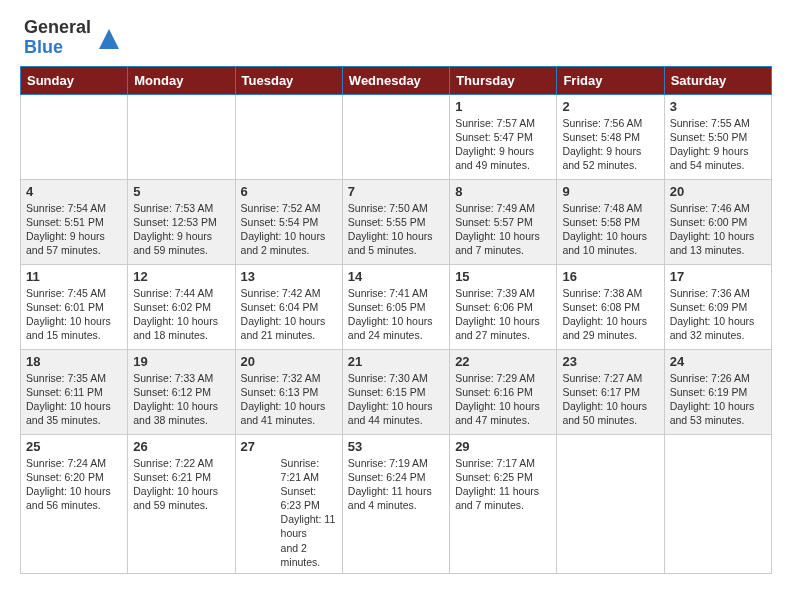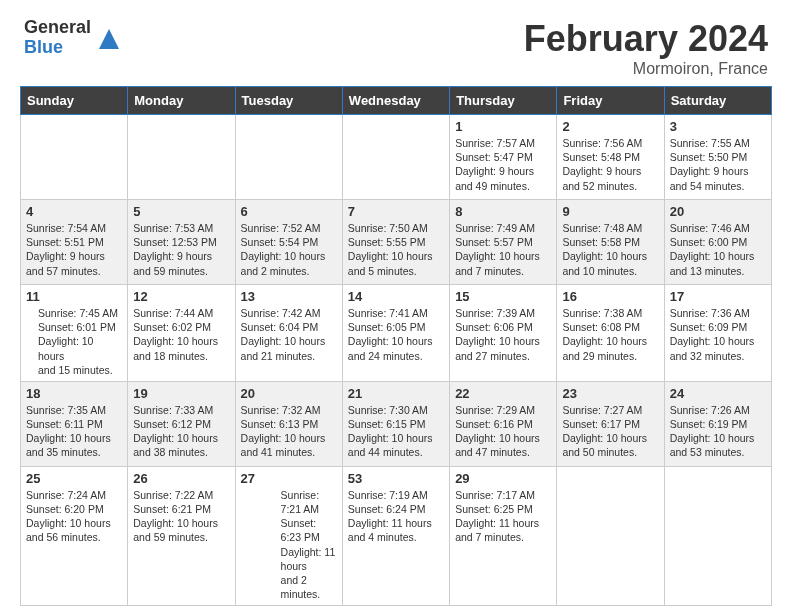--- a/index.html
+++ b/index.html
@@ -5,21 +5,21 @@
     * { box-sizing: border-box; margin: 0; padding: 0; }
     body {
       font-family: Arial, sans-serif;
       background: #fff;
       width: 792px;
       min-height: 612px;
     }
     .header {
       display: flex;
       justify-content: space-between;
-      align-items: flex-start;
+      align-items: flex-end;
       padding: 18px 24px 8px 24px;
     }
     .logo {
       display: flex;
       align-items: center;
     }
     .logo-text {
       display: flex;
       flex-direction: column;
       line-height: 1.1;
@@ -36,21 +36,21 @@
       font-size: 16px;
       color: #555;
     }
     table {
       width: 100%;
       border-collapse: collapse;
       margin: 0 10px;
       width: calc(100% - 20px);
     }
     th {
-      background-color: #404040;
+      background-color: #7f1d1d;
       color: #fff;
       font-size: 13px;
       font-weight: bold;
       padding: 6px 6px;
       text-align: left;
       border: 1px solid #2e7bc4;
     }
     td {
       border: 1px solid #ccc;
       vertical-align: top;
@@ -85,24 +85,20 @@
 
 <div class="header">
   <div class="logo">
     <div class="logo-text">
       <span style="font-size:18px;font-weight:bold;color:#333;line-height:1.1;">General</span>
       <span style="font-size:18px;font-weight:bold;color:#2e7bc4;line-height:1.1;">Blue</span>
     </div>
     <svg width="30" height="30" viewBox="0 0 30 30" style="margin-left:3px;margin-top:2px;">
       <polygon points="5,25 15,5 25,25" fill="#2e7bc4"></polygon>
     </svg>
-  </div>
-  <div class="title-block">
-    <div class="title-month">February 2024</div>
-    <div class="title-location">Mormoiron, France</div>
   </div>
 </div>
 
 <div style="padding: 0 10px 10px 10px;">
   <table>
     <thead>
       <tr>
         <th>Sunday</th>
         <th>Monday</th>
         <th>Tuesday</th>
@@ -187,21 +183,21 @@
             <div class="day-number">20</div>
             <div class="day-info" style="white-space: pre-line;">Sunrise: 7:46 AM
 Sunset: 6:00 PM
 Daylight: 10 hours
 and 13 minutes.</div>
           </td>
         </tr>
         <tr class="row-white">
           <td>
             <div class="day-number">11</div>
-            <div class="day-info" style="white-space: pre-line; margin-left: 12px;">Sunrise: 7:45 AM
+            <div class="day-info" style="white-space: pre-line;">Sunrise: 7:45 AM
 Sunset: 6:01 PM
 Daylight: 10 hours
 and 15 minutes.</div>
           </td>
           <td>
             <div class="day-number">12</div>
             <div class="day-info" style="white-space: pre-line;">Sunrise: 7:44 AM
 Sunset: 6:02 PM
 Daylight: 10 hours
 and 18 minutes.</div>

